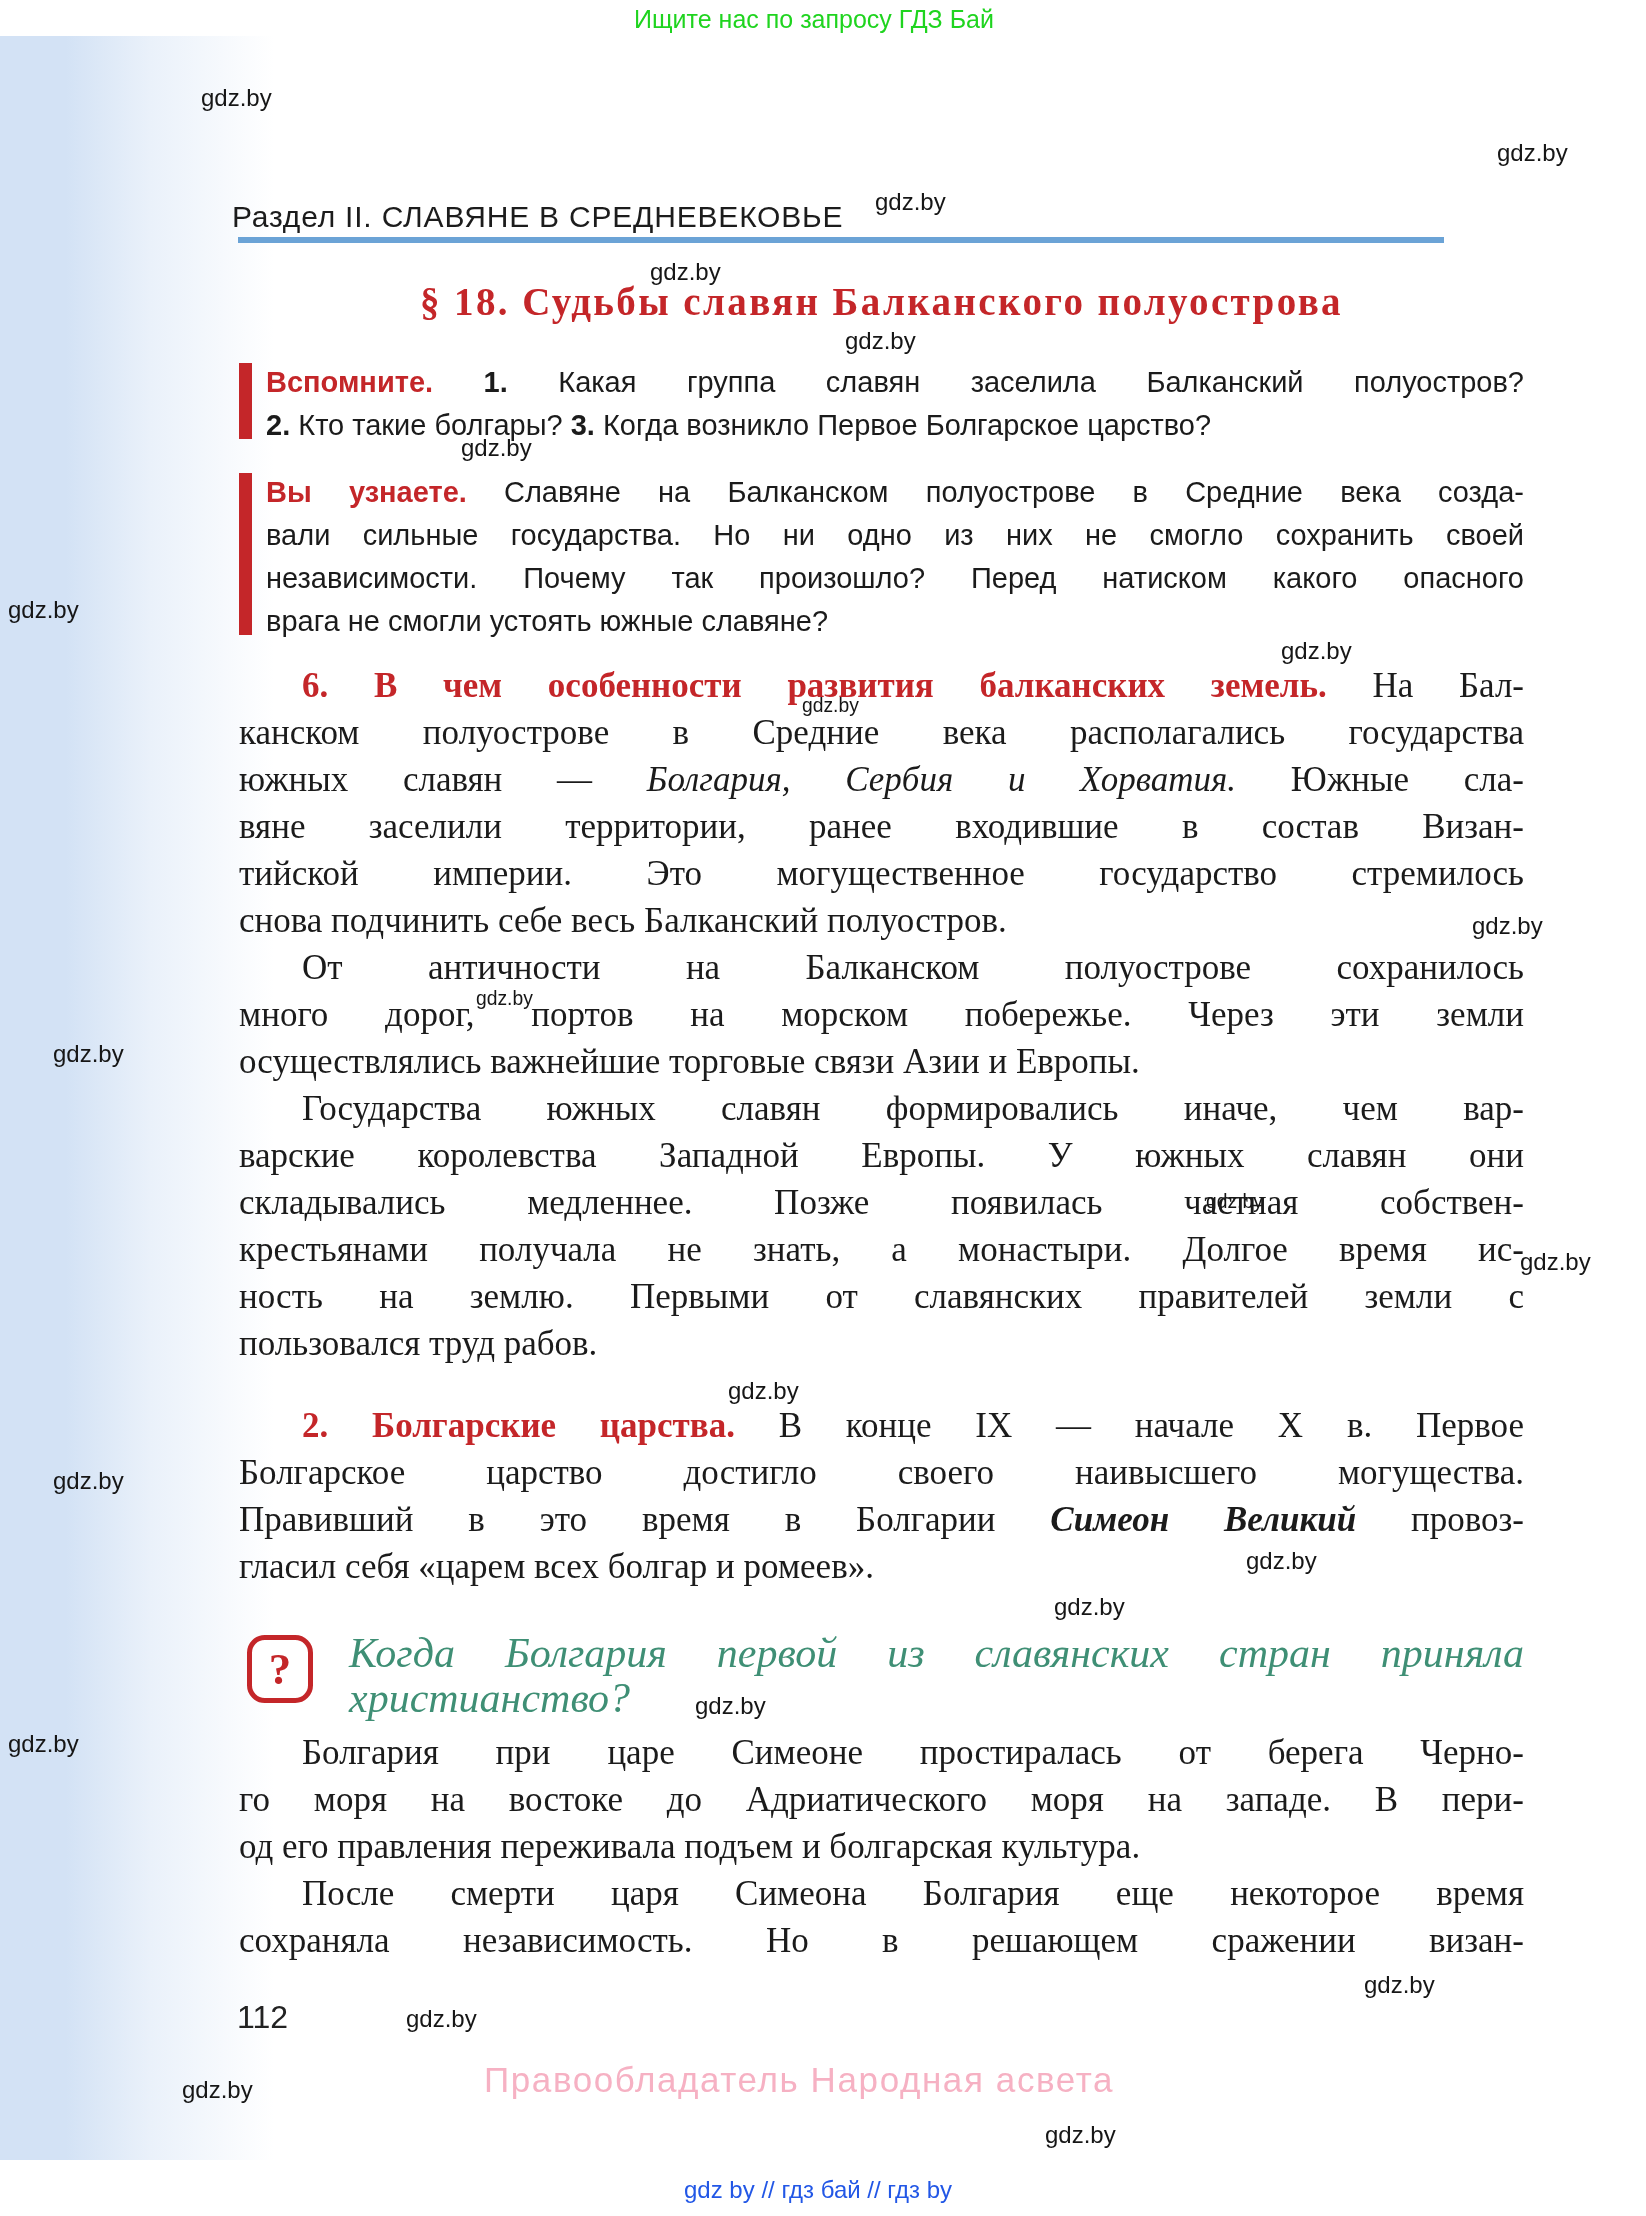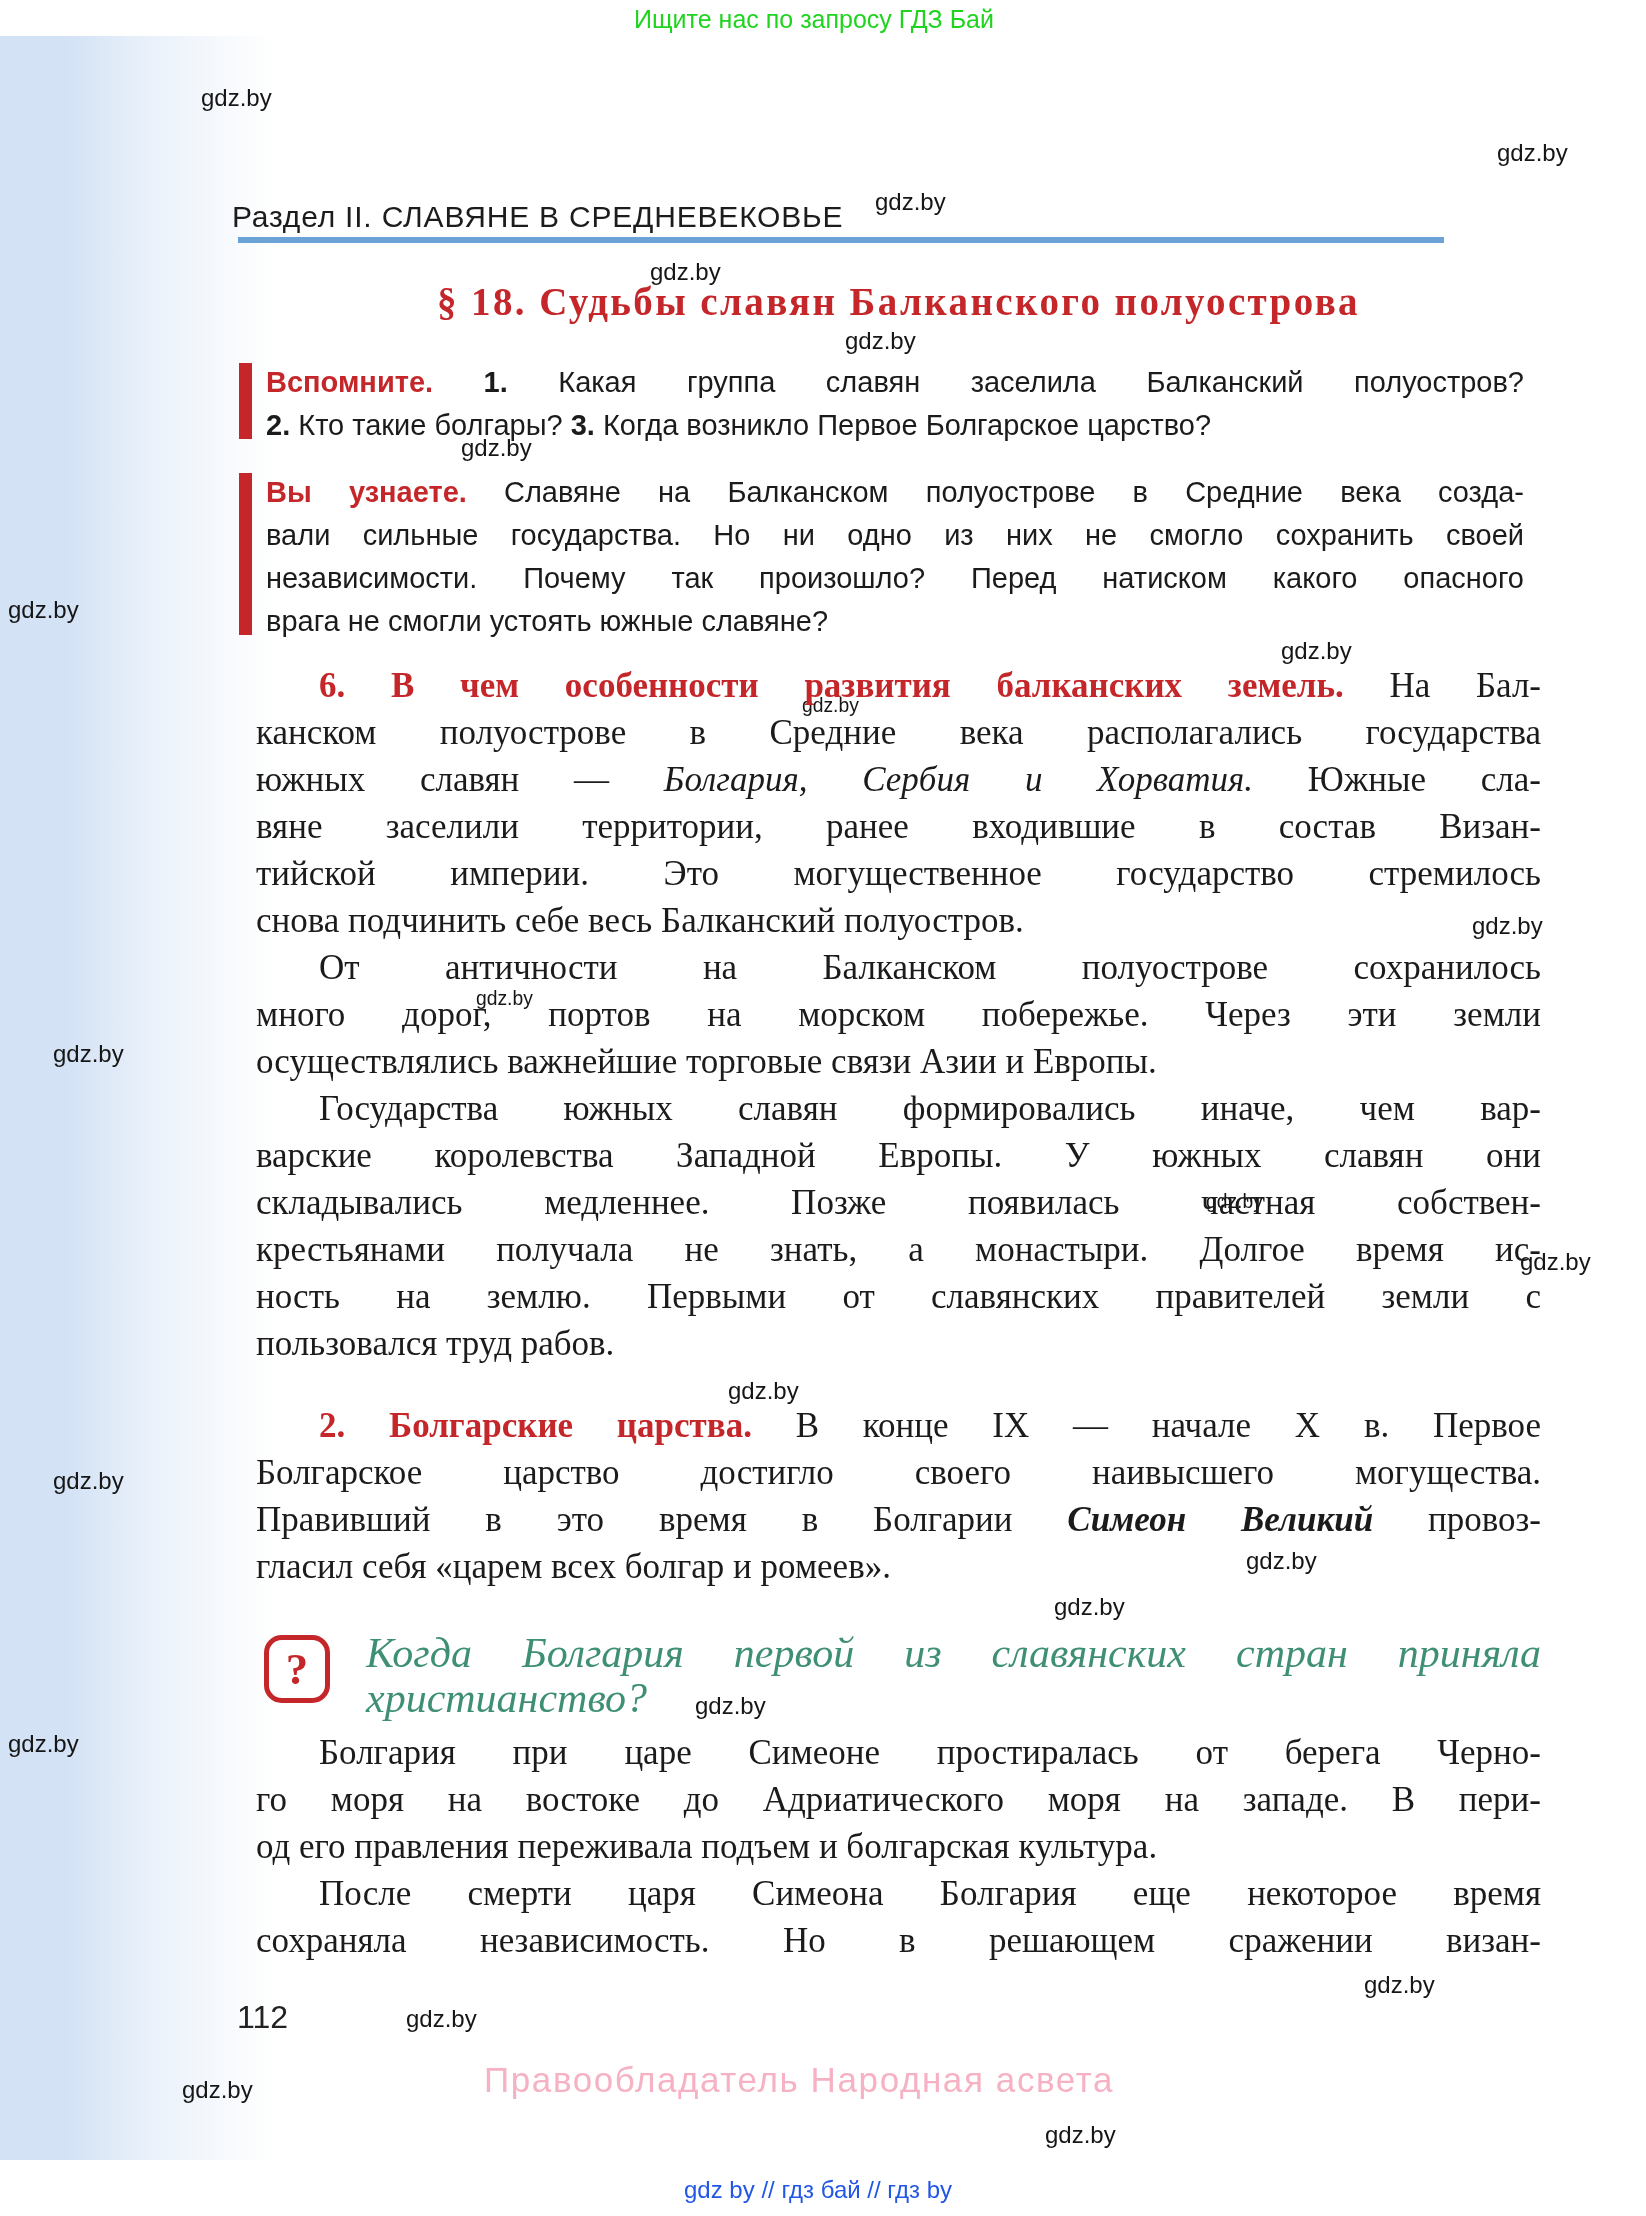--- a/index.html
+++ b/index.html
@@ -9,21 +9,21 @@
   html,body{margin:0;padding:0;}
   body{width:1647px;height:2216px;background:#ffffff;font-family:"Liberation Sans",sans-serif;color:var(--ink);overflow:hidden;}
   .page{position:relative;width:1647px;height:2216px;}
   .left-strip{position:absolute;left:0;top:36px;width:274px;height:2124px;
     background:linear-gradient(to right,var(--strip) 0%,var(--strip) 24%,#eaf1fa 55%,#ffffff 100%);}
   .banner{position:absolute;left:0;top:4.8px;width:1628px;text-align:center;font-size:25px;color:var(--gbanner);}
   .wm-layer{position:absolute;left:0;top:0;width:1343px;height:2216px;}
   .wm{position:absolute;font-size:24px;color:#161616;white-space:nowrap;}
   .section-header{position:absolute;left:232px;top:200px;font-size:30px;letter-spacing:0.8px;color:#1c1c1c;}
   .rule{position:absolute;left:238px;top:237px;width:1206px;height:6.4px;background:var(--rule);}
-  .serif{font-family:"Liberation Serif",serif;margin-left:17px;}
+  .serif{font-family:"Liberation Serif",serif;}
   .title{position:absolute;left:239px;top:279px;width:1285px;text-align:center;
     font-weight:bold;font-size:39px;letter-spacing:2.4px;color:var(--red);}
   .intro{position:absolute;left:239px;width:1285px;font-size:29px;line-height:43px;}
   .intro.remember{top:361px;}
   .intro.learn{top:471px;}
   .red-bar{position:absolute;left:0;top:1.6px;bottom:8px;width:13px;background:var(--red);}
   .intro-lines{margin-left:27px;}
   .line{text-align:justify;text-align-last:justify;}
   .line.last{text-align-last:left;}
   .line.indent{text-indent:63px;}

